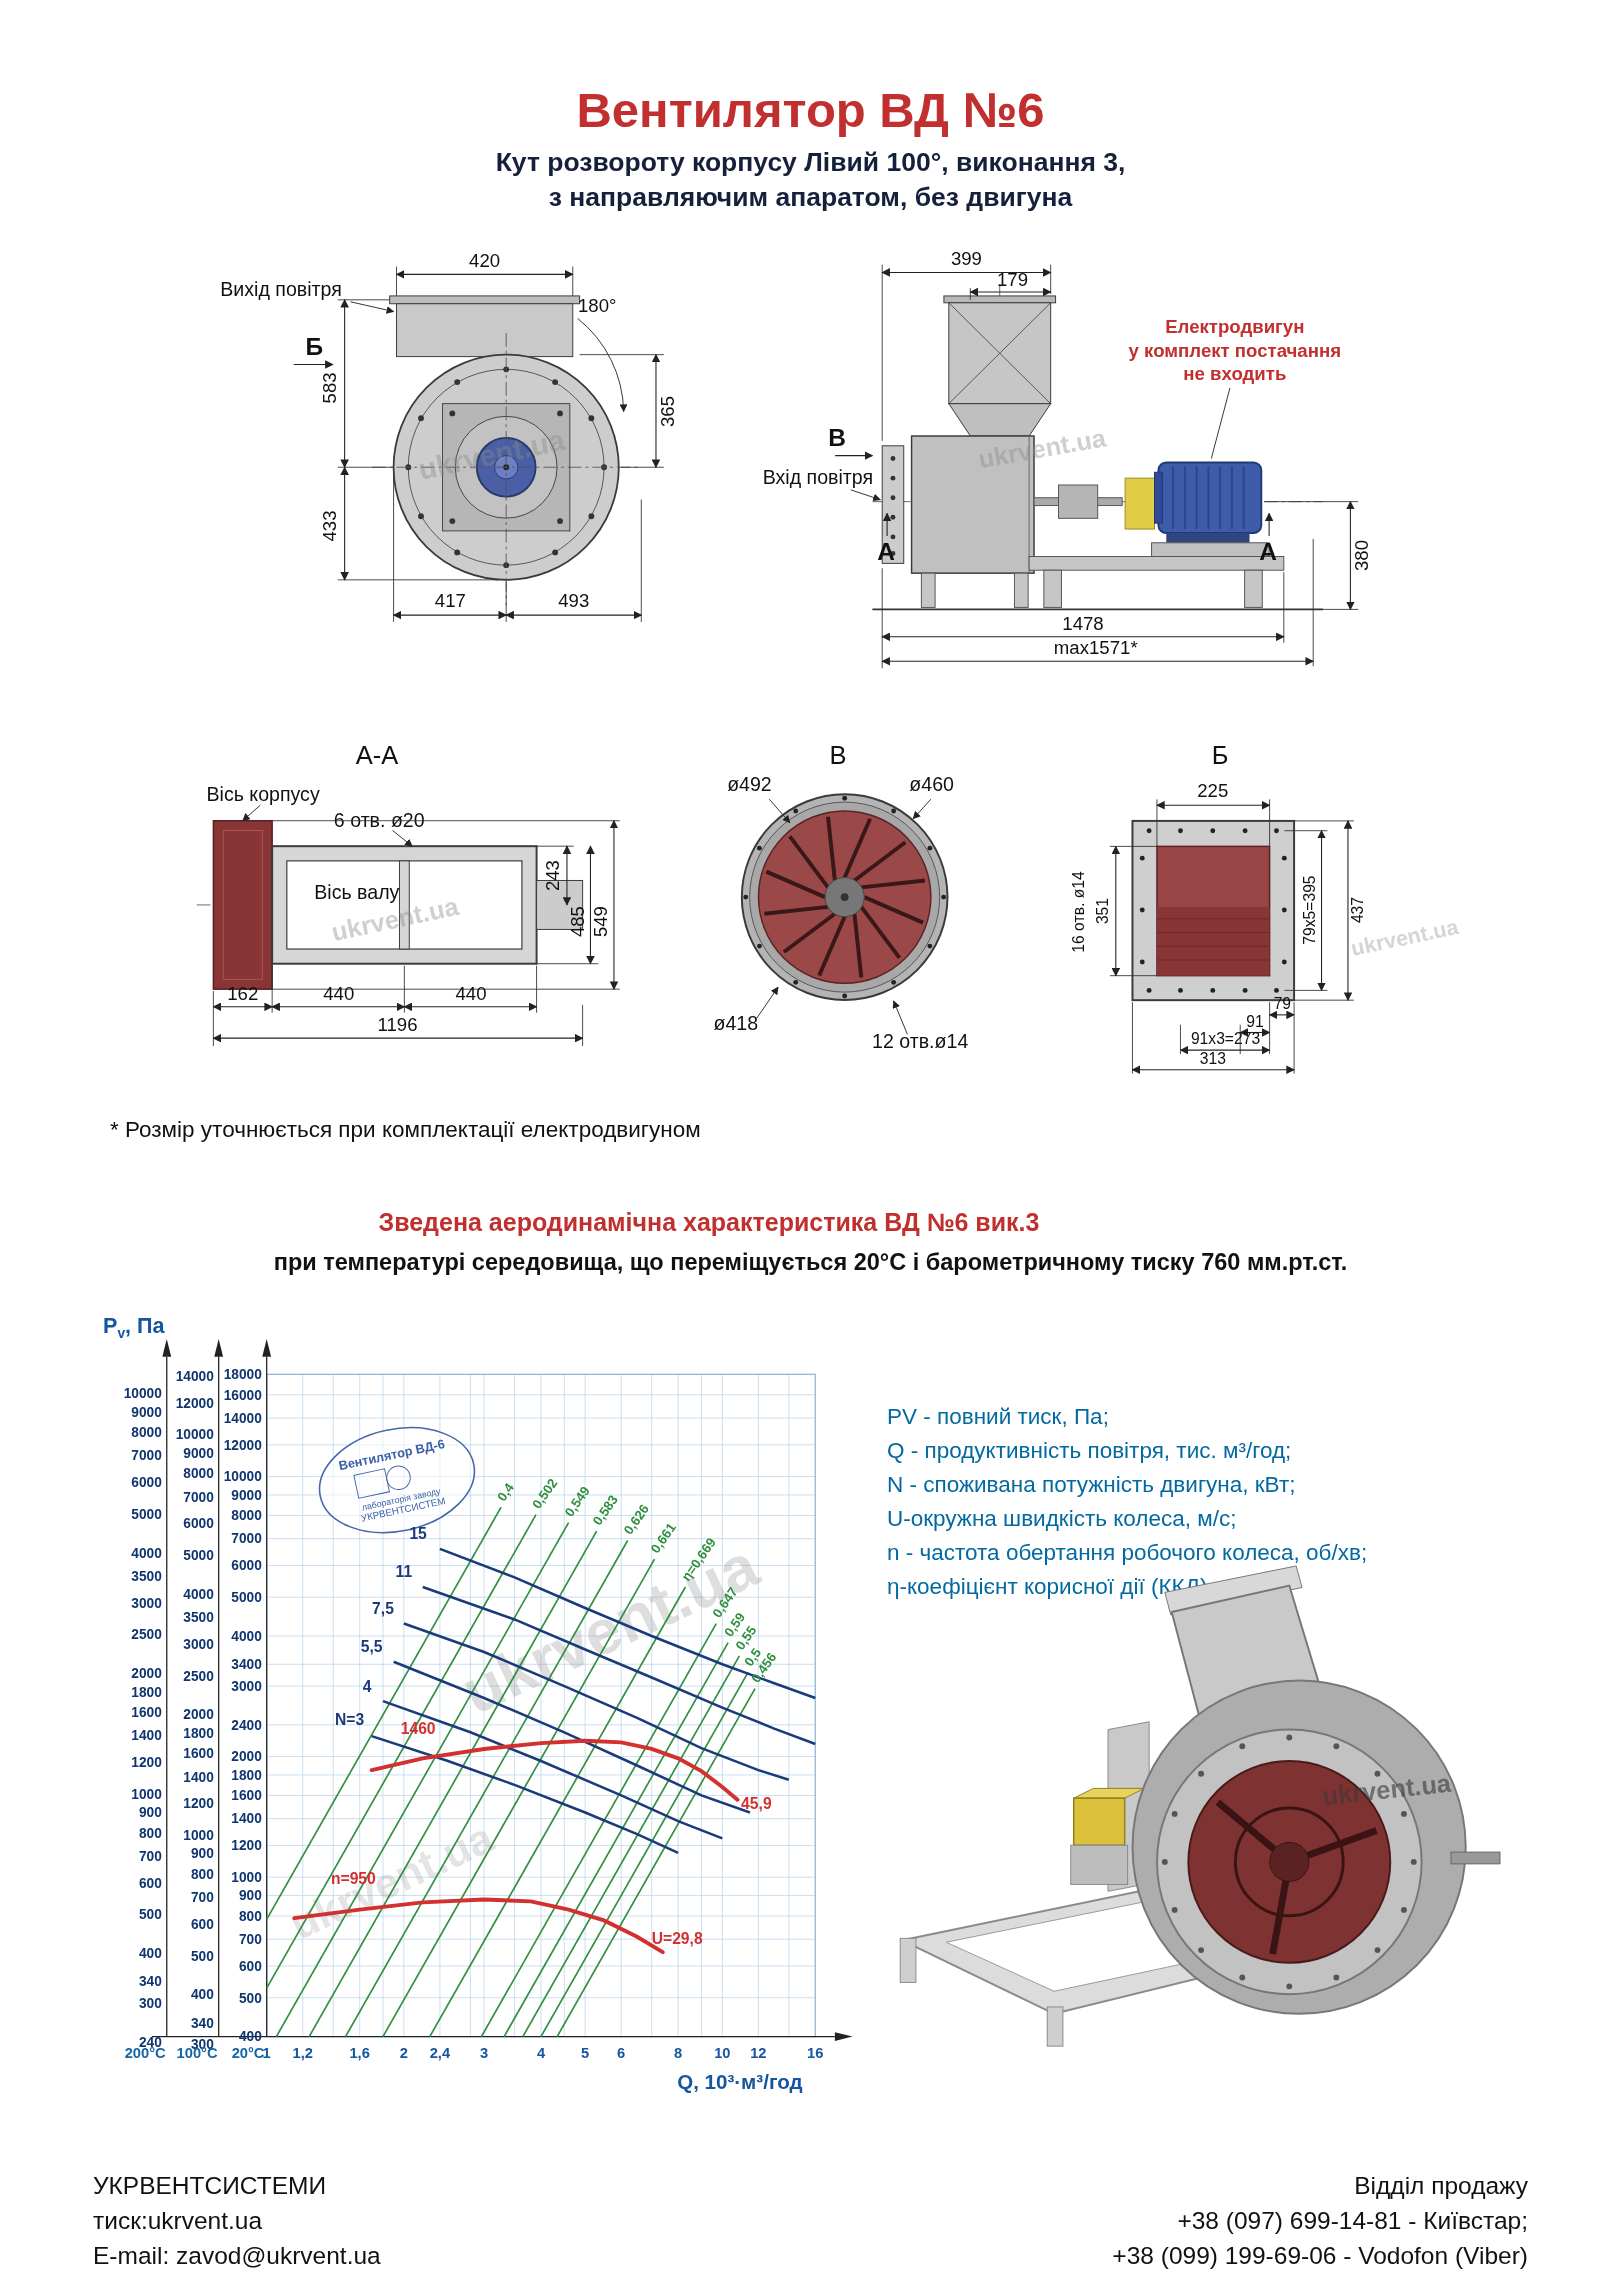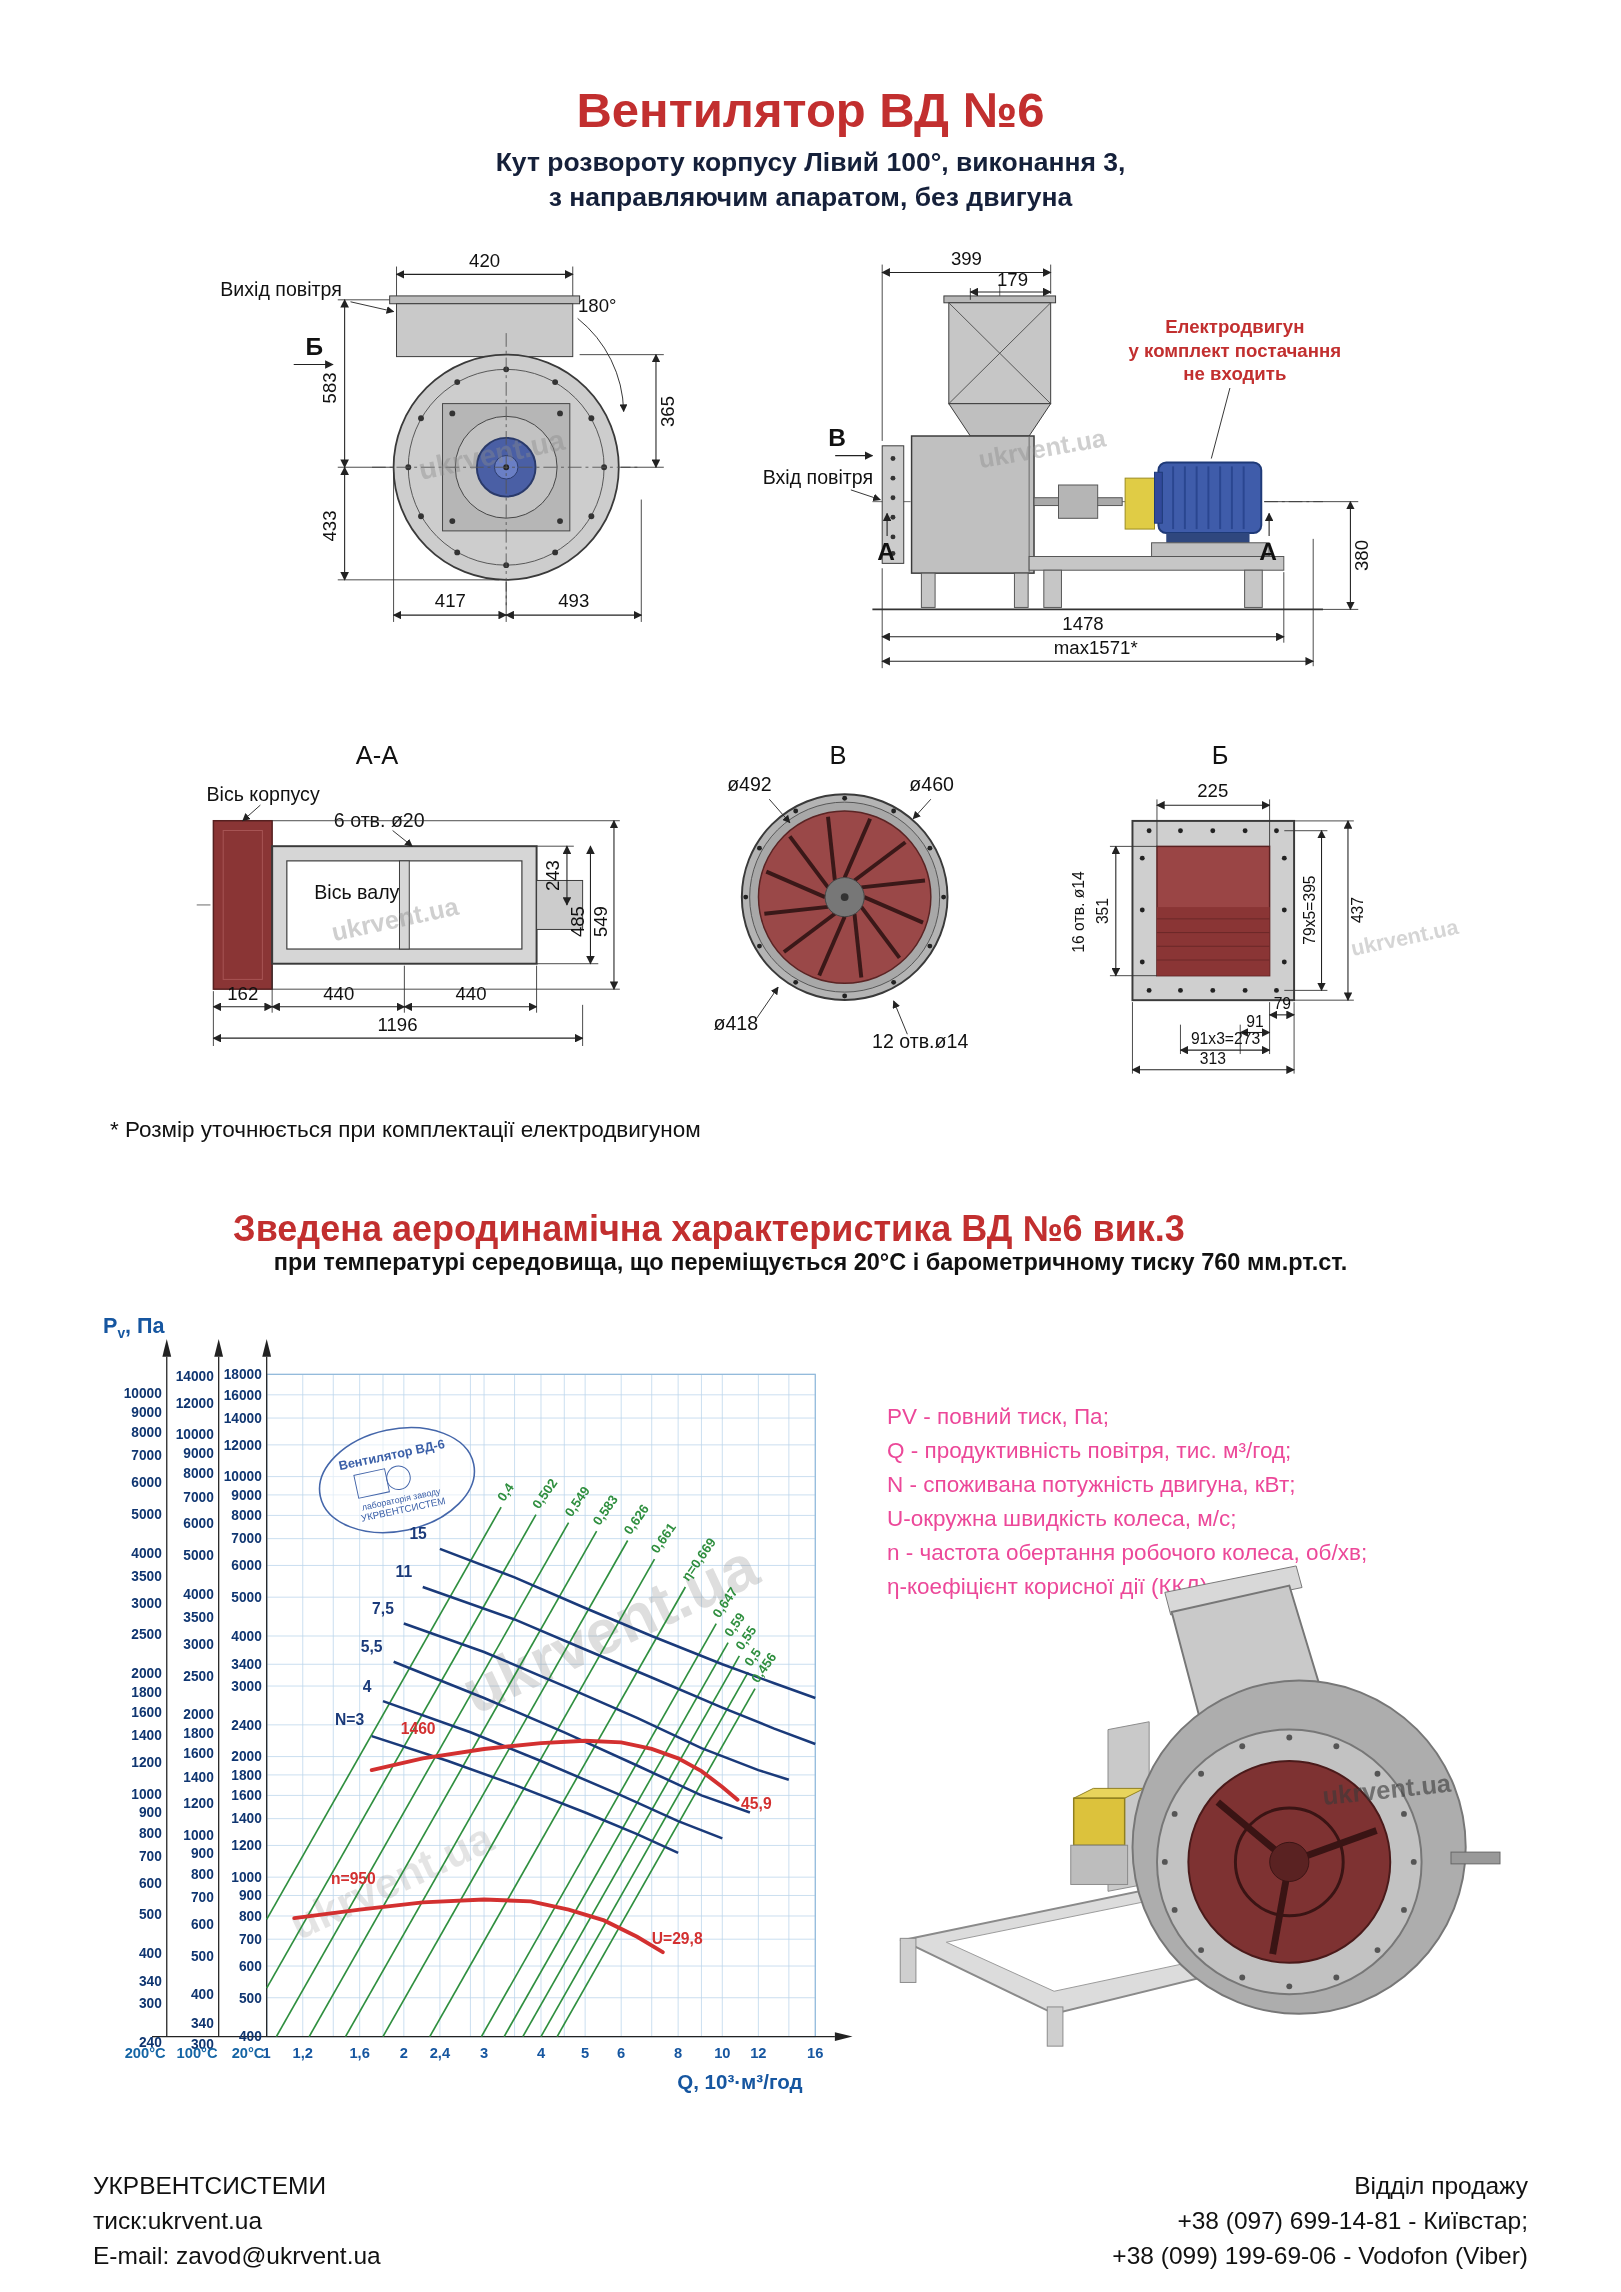--- a/index.html
+++ b/index.html
@@ -4,23 +4,23 @@
 <style>
 *{margin:0;padding:0;box-sizing:border-box}
 html,body{width:1621px;height:2293px;background:#fff;position:relative;overflow:hidden;
   font-family:"Liberation Sans",sans-serif;color:#111}
 .abs{position:absolute}
 .page-title{top:82px;left:0;width:1621px;text-align:center;font-size:49px;font-weight:bold;color:#c22f2f}
 .sub1{top:147px;left:0;width:1621px;text-align:center;font-size:26.5px;font-weight:bold;color:#15203a}
 .sub2{top:182px;left:0;width:1621px;text-align:center;font-size:26.5px;font-weight:bold;color:#15203a}
 .sec-title{font-size:25.5px;font-weight:normal;color:#111;text-align:center;width:88px}
 .footnote{top:1117px;left:110px;font-size:22.5px;color:#111}
-.chart-title{top:1208px;left:0;width:1418px;text-align:center;font-size:36px;font-weight:bold;color:#c22f2f}
+.chart-title{top:1208px;left:0;width:1418px;text-align:center;font-size:25px;font-weight:bold;color:#c22f2f}
 .chart-sub{top:1249px;left:0;width:1621px;text-align:center;font-size:23.5px;font-weight:bold;color:#111}
-.legend{top:1400px;left:887px;font-size:22.5px;line-height:34px;color:#ec4899}
+.legend{top:1400px;left:887px;font-size:22.5px;line-height:34px;color:#0369a1}
 .footer-l{top:2168px;left:93px;font-size:24.5px;line-height:35px}
 .footer-r{top:2168px;right:93px;font-size:24.5px;line-height:35px;text-align:right}
 svg text{font-family:"Liberation Sans",sans-serif}
 .dim{font-size:19px;fill:#111;text-anchor:middle}
 .dims{font-size:16px;fill:#111;text-anchor:middle}
 .lbl{font-size:20px;fill:#111}
 .mark{font-size:25px;font-weight:bold;fill:#111}
 .rnote{font-size:19px;font-weight:bold;fill:#c22f2f;text-anchor:middle}
 .dml{stroke:#222;stroke-width:1.1}
 .ext{stroke:#333;stroke-width:0.9}

